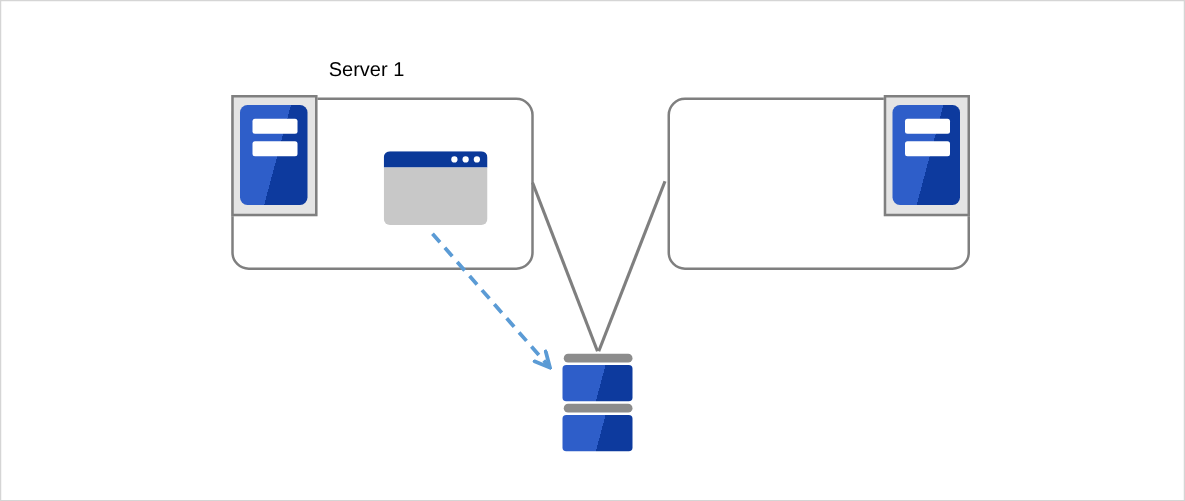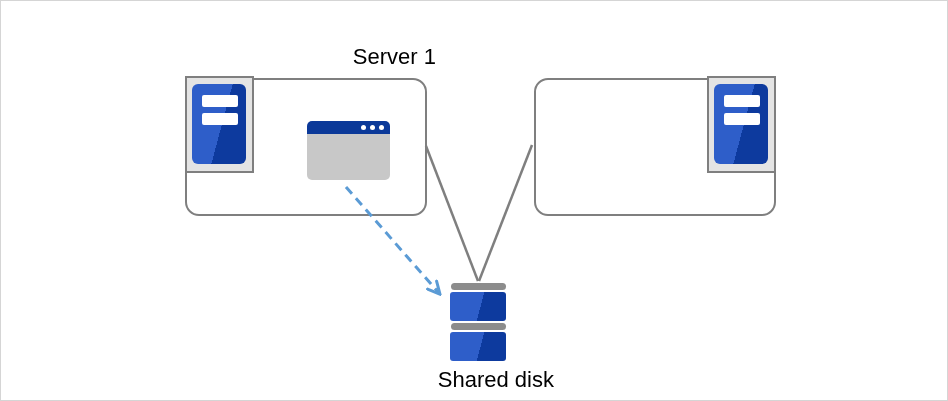--- a/index.html
+++ b/index.html
@@ -12,24 +12,24 @@
     position: relative;
     width: 948px;
     height: 401px;
     background: #ffffff;
     border: 1px solid var(--canvas-border, #d5d5d5);
     box-sizing: border-box;
     overflow: hidden;
   }
   .diagram-label {
     position: absolute;
-    font-size: 22px;
+    font-size: 16px;
     line-height: 22px;
     color: var(--label-color, #000000);
-    text-align: right;
+    text-align: left;
     white-space: nowrap;
   }
   .server-box {
     position: absolute;
     width: 242px;
     height: 138px;
     background: #ffffff;
     border: 2.5px solid var(--box-border, #7f7f7f);
     border-radius: 14px;
     box-sizing: border-box;
@@ -152,21 +152,20 @@
   }
   .disk-unit + .disk-unit { margin-top: 2px; }
 </style>
 </head>
 <body>
 
 <div class="canvas">
 
   <div class="diagram-label" style="left:262px; top:45px; width:173px;">Server 1</div>
   <div class="diagram-label" style="left:282px; top:94px; width:120px;">Application A</div>
-  <div class="diagram-label" style="left:413px; top:368px; width:140px;">Shared disk</div>
 
   <div class="server-box" style="left:184px; top:77px;"></div>
 
   <div class="server-box" style="left:533px; top:77px;"></div>
 
   <div class="tower-plate" style="left:184px; top:75px;">
     <div class="tower-body">
       <div class="tower-slot slot1"></div>
       <div class="tower-slot slot2"></div>
     </div>

